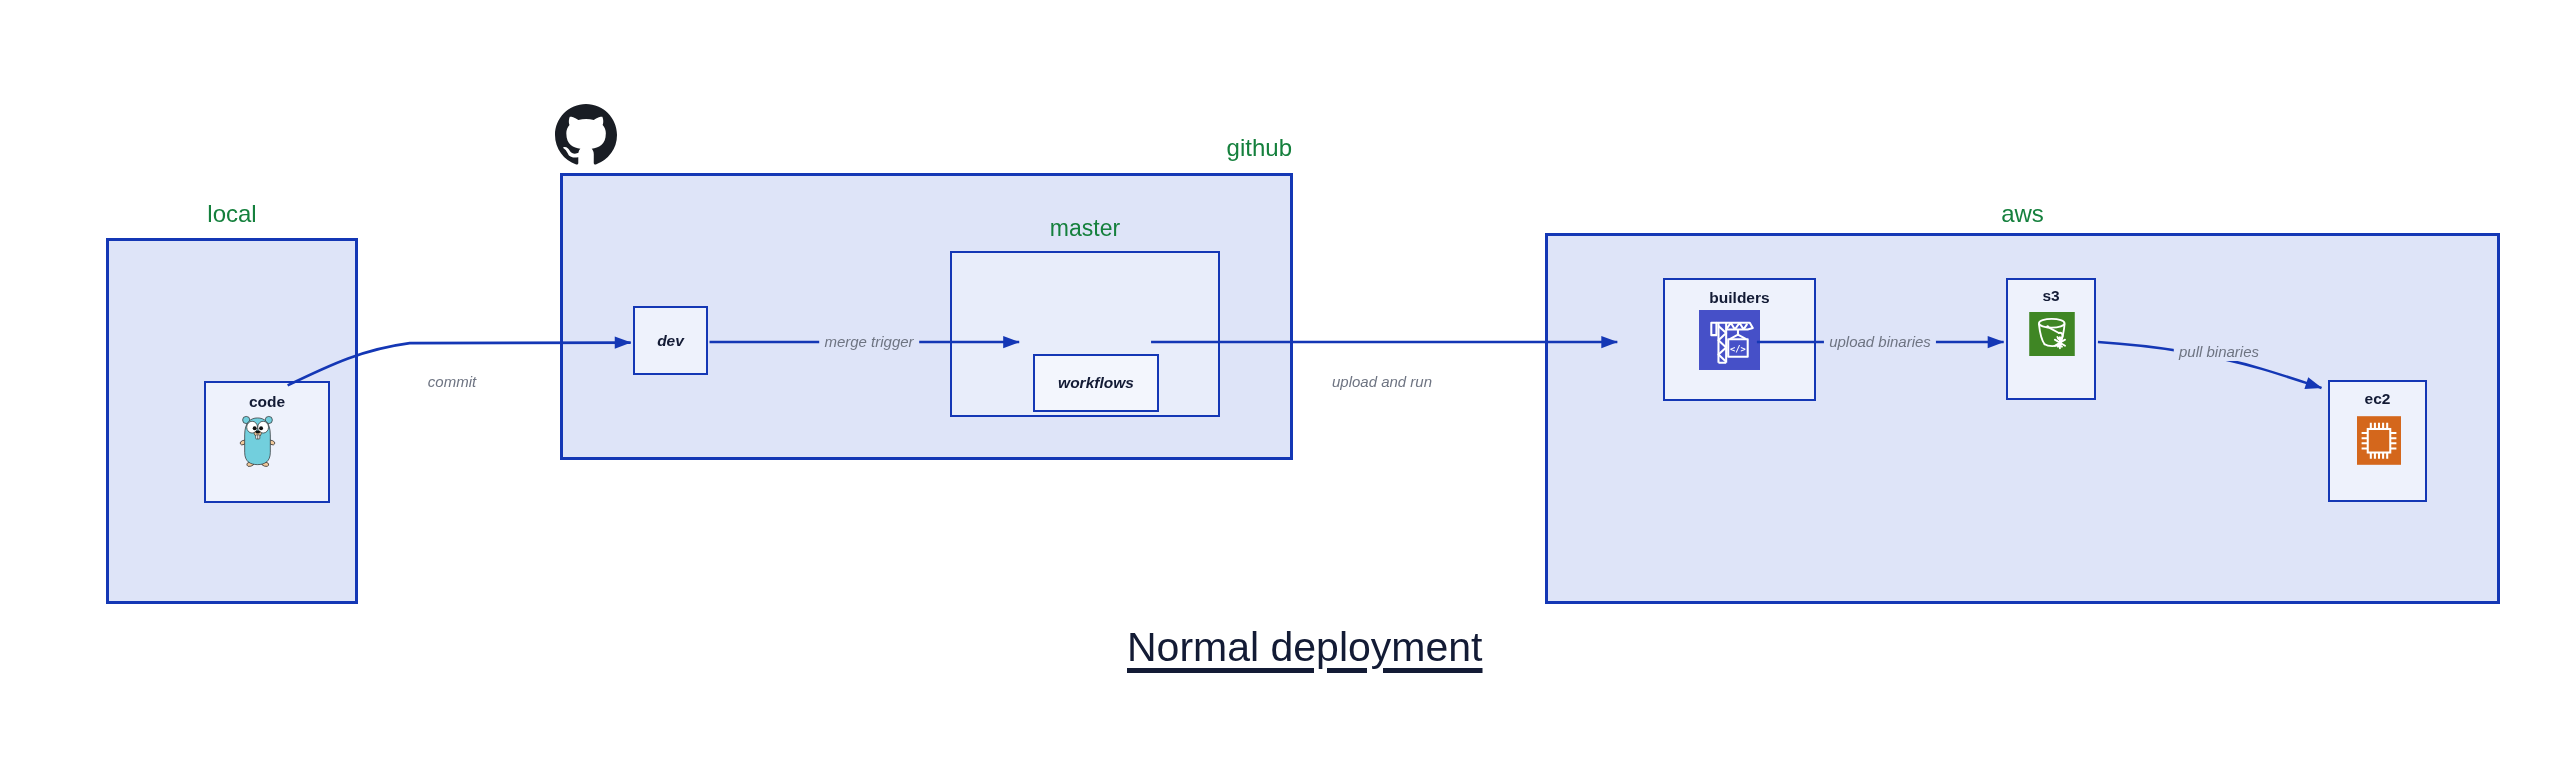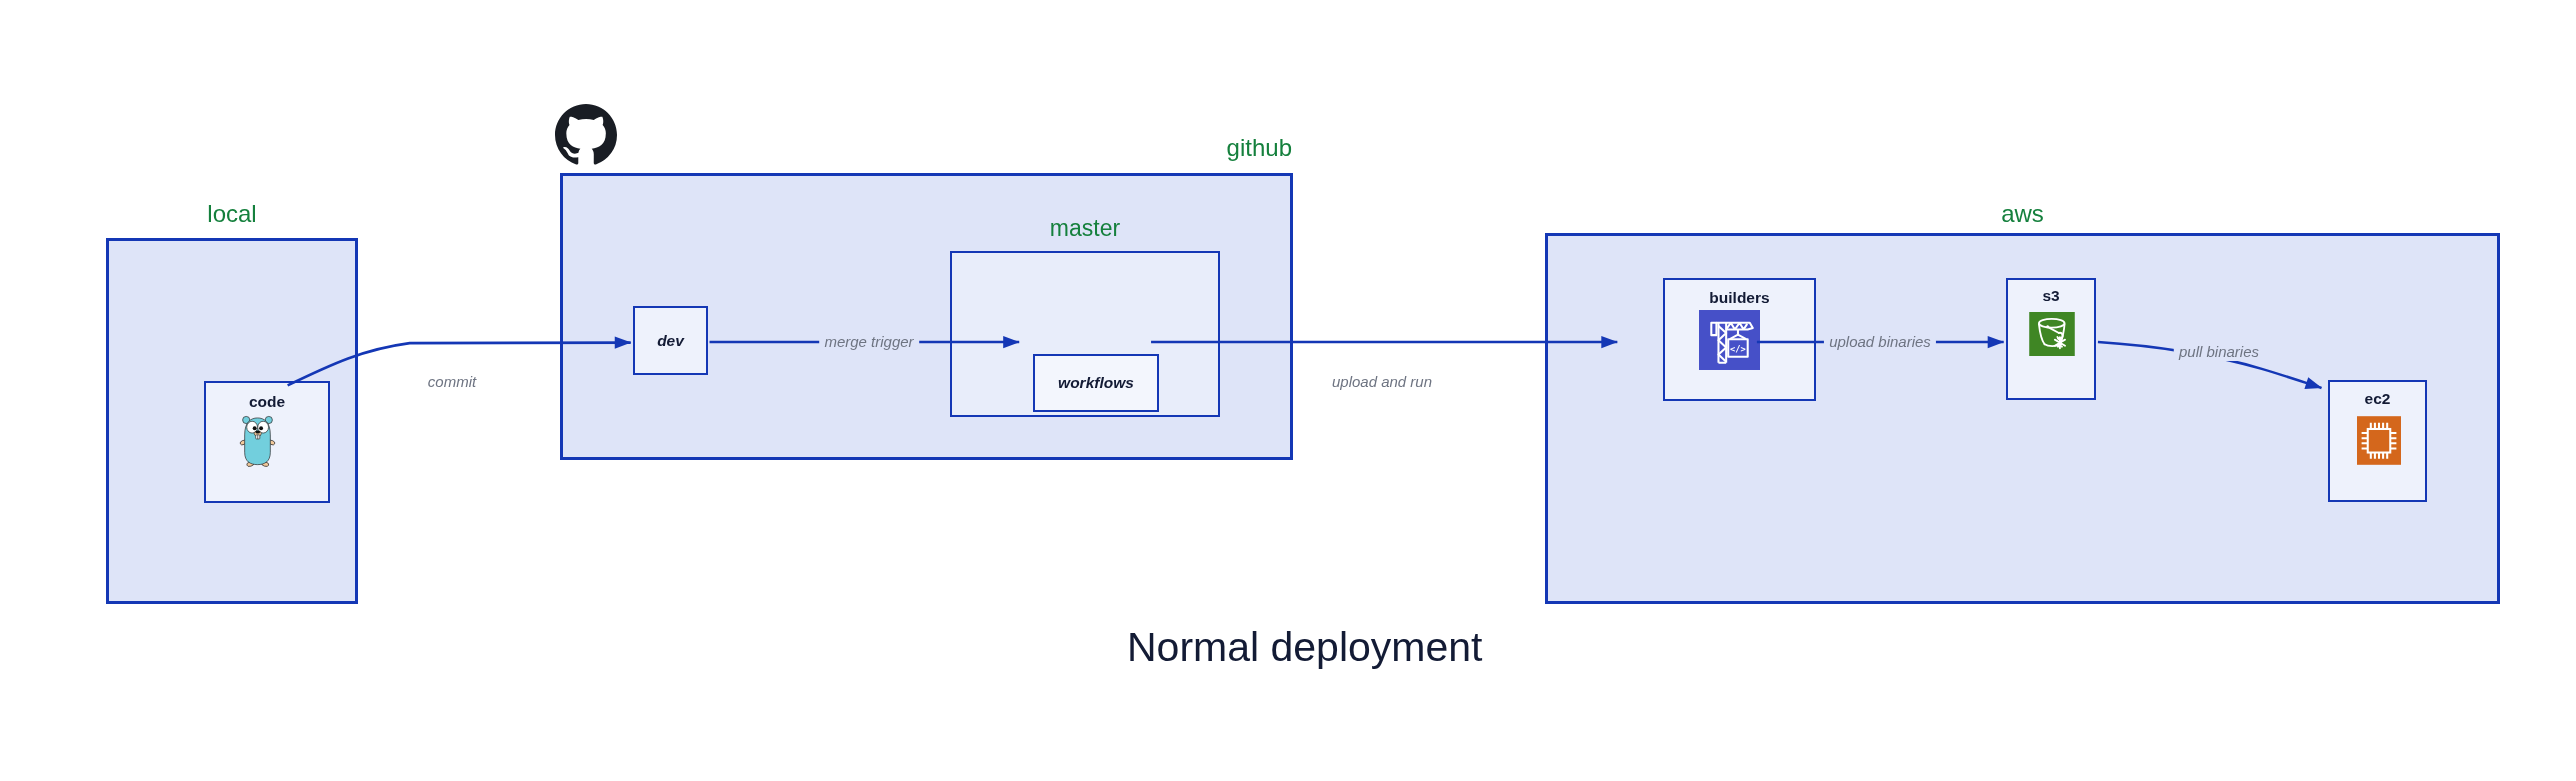--- a/index.html
+++ b/index.html
@@ -23,21 +23,21 @@
   .edge-label{
     position:absolute;transform:translate(-50%,-50%);font-style:italic;font-size:15px;
     color:#6e7482;white-space:nowrap;padding:0 5.2px;line-height:1.2;z-index:6;
   }
   .bg-white{background:#ffffff;margin-top:40px;}
   .bg-container{background:#dee4f8;}
   #edge-layer{position:absolute;left:0;top:0;z-index:5;pointer-events:none;}
   .icon-abs{position:absolute;}
   .title{
     position:absolute;left:1127px;top:624px;width:350px;text-align:left;
-    font-size:41px;color:#131b35;
+    font-size:41px;color:#131b35;text-decoration:underline;
     text-decoration-thickness:4.6px;text-underline-offset:6.7px;white-space:nowrap;
   }
   .flex-center{display:flex;align-items:center;justify-content:center;font-style:italic;}
 </style>
 </head>
 <body>
 
 <div class="container-label" style="left:106px;top:201px;width:252px;text-align:center;">local</div>
 
 <div class="container-box" style="left:106px;top:238px;width:252px;height:366px;"></div>

